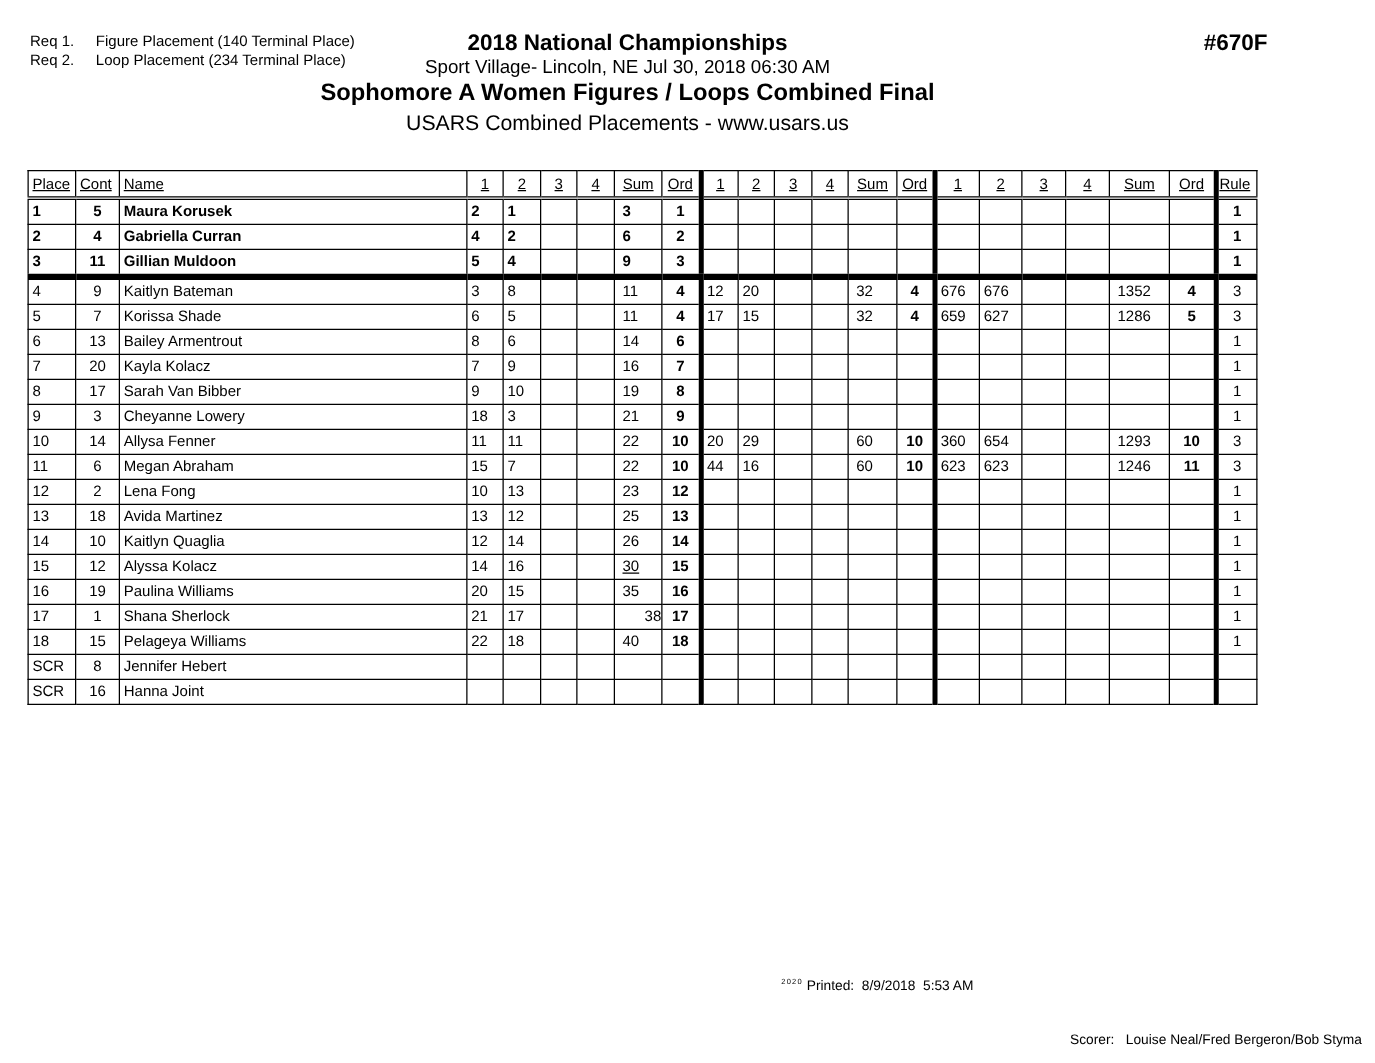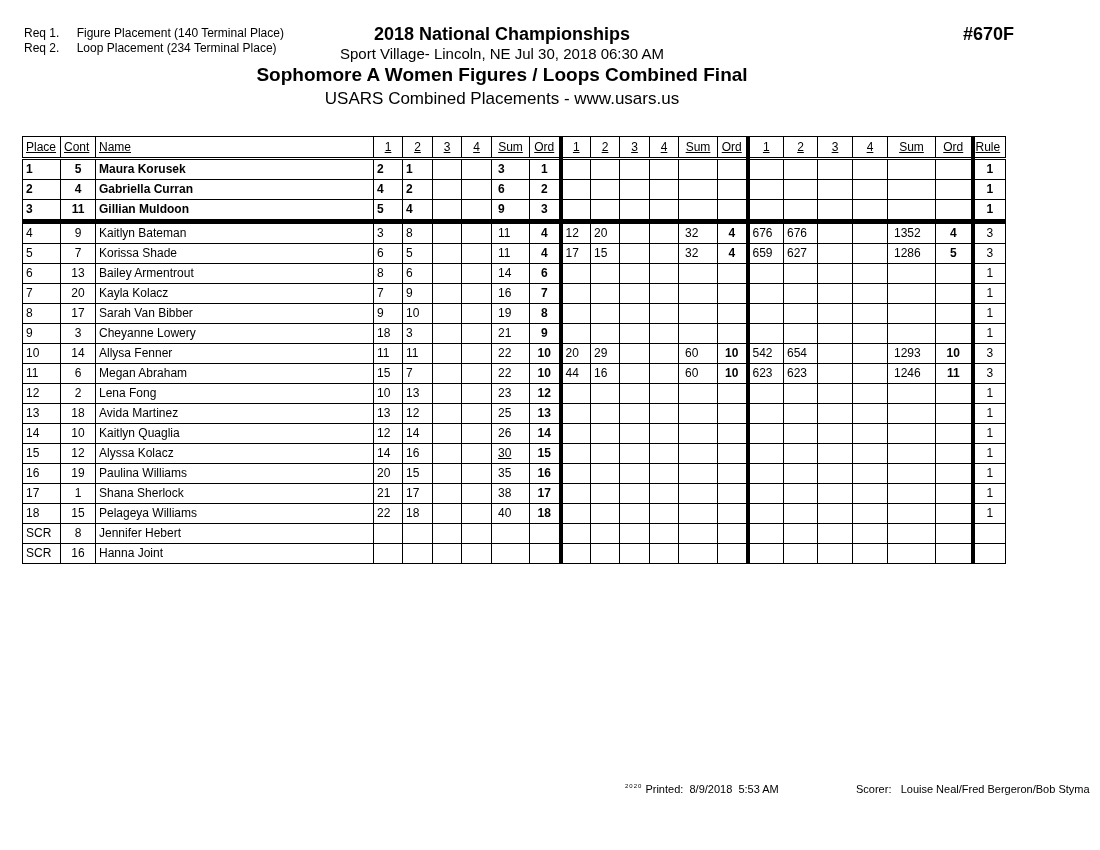--- a/index.html
+++ b/index.html
@@ -324,21 +324,21 @@
         <td></td>
         <td></td>
         <td style="padding-left: 6px;">22</td>
         <td class="c b thickR">10</td>
         <td>20</td>
         <td>29</td>
         <td></td>
         <td></td>
         <td style="padding-left: 6px;">60</td>
         <td class="c b thickR">10</td>
-        <td>542</td>
+        <td>360</td>
         <td>654</td>
         <td></td>
         <td></td>
         <td style="padding-left: 6px; margin-left: 23px;">1293</td>
         <td class="c b thickR">10</td>
         <td class="c">3</td>
       </tr>
       <tr>
         <td>11</td>
         <td class="c">6</td>
@@ -484,21 +484,21 @@
         <td class="c">1</td>
       </tr>
       <tr>
         <td>17</td>
         <td class="c">1</td>
         <td>Shana Sherlock</td>
         <td>21</td>
         <td>17</td>
         <td></td>
         <td></td>
-        <td style="padding-left: 6px;">38</td>
+        <td style="padding-left: 6px; text-align: right;">38</td>
         <td class="c b thickR">17</td>
         <td></td>
         <td></td>
         <td></td>
         <td></td>
         <td style="padding-left: 6px;"></td>
         <td class="c b thickR"></td>
         <td></td>
         <td></td>
         <td></td>
@@ -580,16 +580,16 @@
         <td class="c"></td>
       </tr>
     </tbody>
 </table>
 
 <div class="abs foot" style="left:625px;">
   <span class="tiny">2020</span>
   <span>Printed:</span>&nbsp;
   <span style="white-space:pre">8/9/2018  5:53 AM</span>
 </div>
-<div class="abs foot" style="left:856px;">
+<div class="abs foot" style="left:856px;margin-top:43px;">
   <span>Scorer:</span>&nbsp;&nbsp;
   <span>Louise Neal/Fred Bergeron/Bob Styma</span>
 </div>
 
 </body></html>

